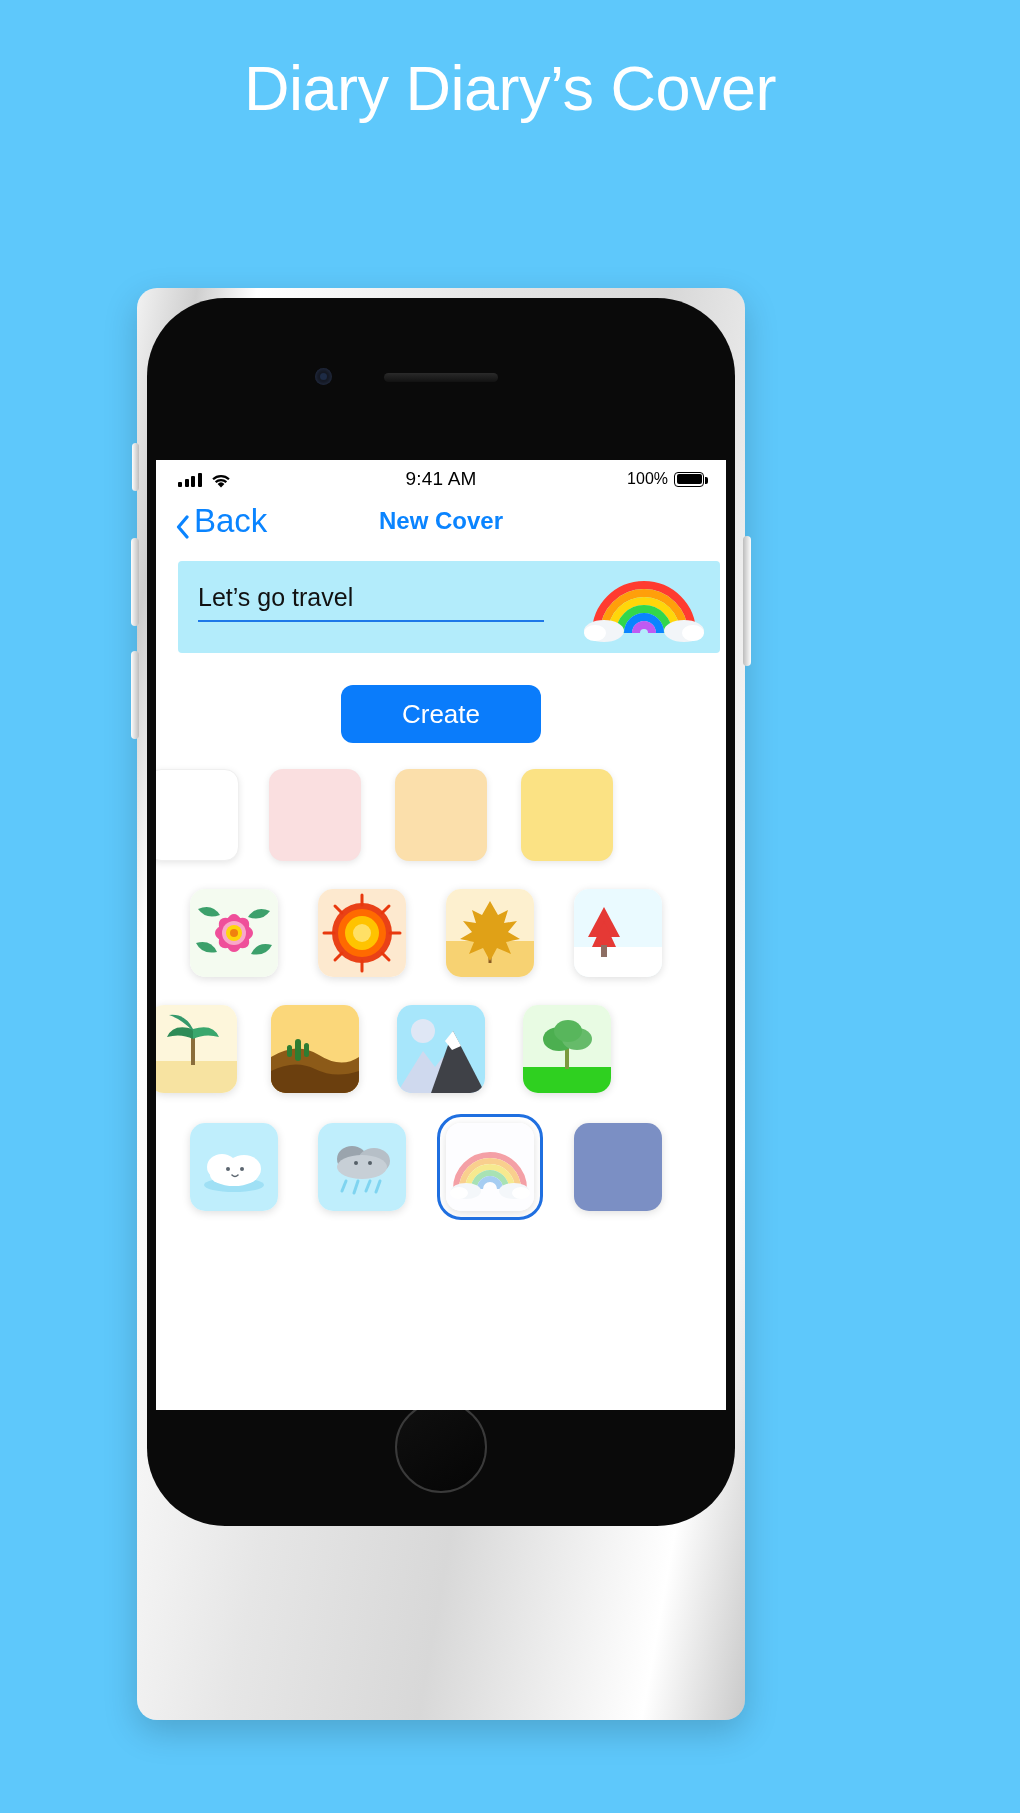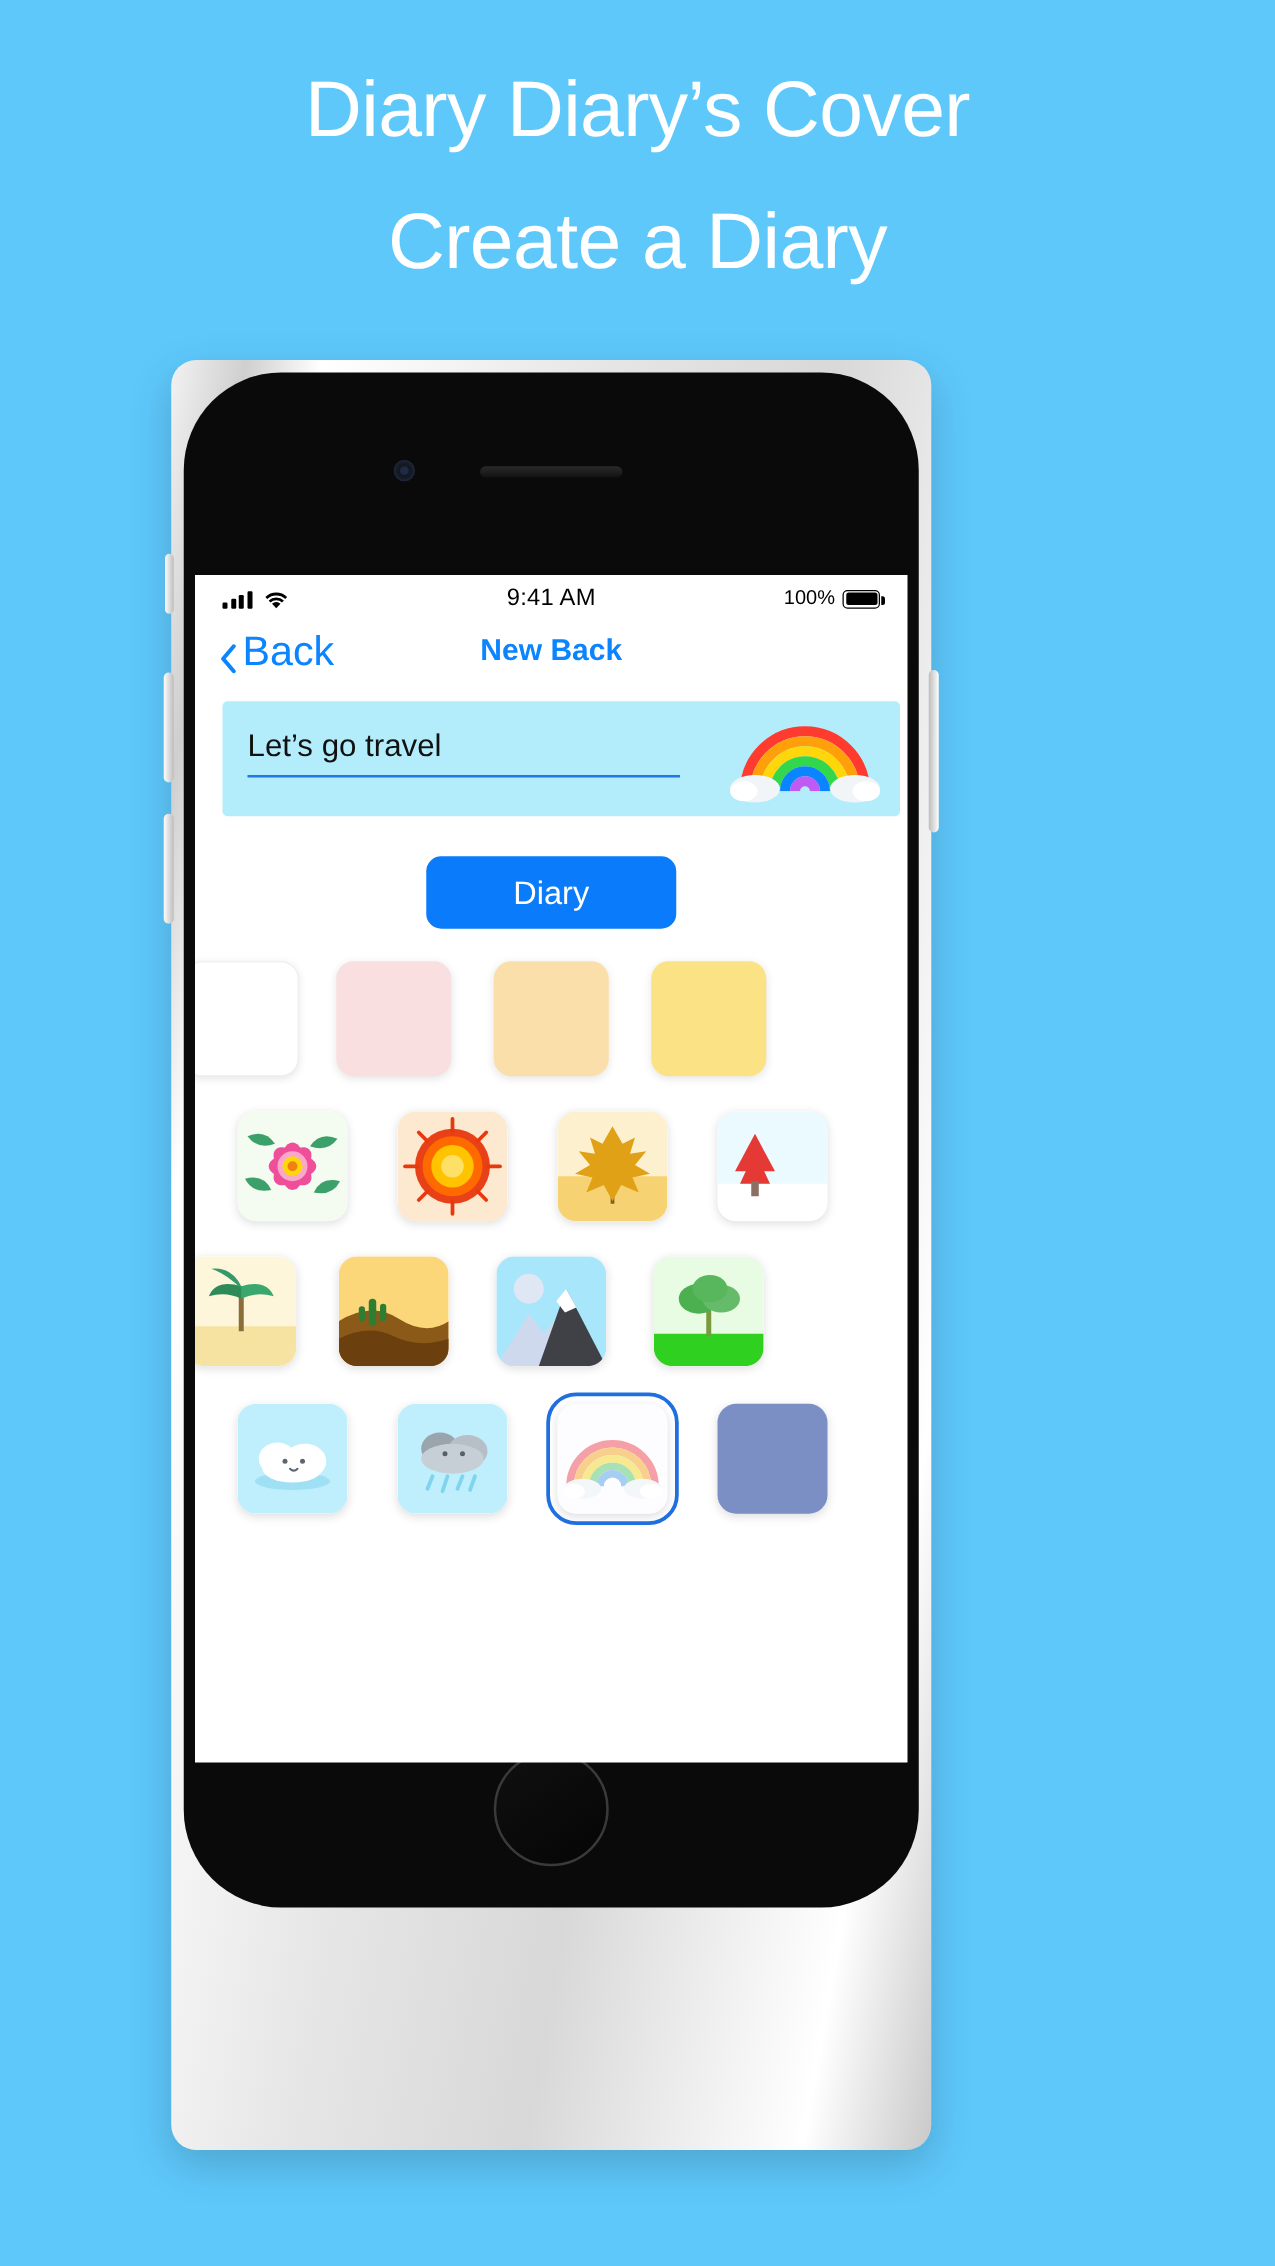--- a/index.html
+++ b/index.html
@@ -121,21 +121,20 @@
   .thumb.sel { outline: 3px solid #1f6fe0; outline-offset: 6px; border-radius:15px; }
   .thumb svg { display:block; width:100%; height:100%; }
 
   .row-colors { padding-left: 0; }
 </style>
 </head>
 <body>
 
 <div class="headline">
   <span class="l1">Diary Diary’s Cover</span>
-  <span class="l2">Create a Diary</span>
 </div>
 
 <div class="phone">
   <div class="btn-silence"></div>
   <div class="btn-volup"></div>
   <div class="btn-voldn"></div>
   <div class="btn-power"></div>
 
   <div class="phone-inner">
     <div class="speaker"></div>
@@ -171,21 +170,21 @@
 
       <div class="navbar">
         <div class="back">
           <span class="chev">
             <svg viewBox="0 0 14 24">
                 <polyline points="11,2 2.5,12 11,22" fill="none" stroke="#0a84ff" stroke-width="3.2" stroke-linecap="round" stroke-linejoin="round"></polyline>
               </svg>
           </span>
           <span>Back</span>
         </div>
-        <div class="nav-title">New Back</div>
+        <div class="nav-title">New Cover</div>
       </div>
 
       <div class="title-card">
         <input class="title-input" type="text" value="Let’s go travel" style="">
         <span class="title-thumb">
           <svg viewBox="0 0 124 76">
             <defs>
               <clipPath id="rbclip">
                   <rect x="0" y="0" width="124" height="58"></rect>
                 </clipPath>
@@ -200,21 +199,21 @@
             </g>
             <ellipse cx="22" cy="62" rx="20" ry="11" fill="#f2f5f8"></ellipse>
             <ellipse cx="102" cy="62" rx="20" ry="11" fill="#f2f5f8"></ellipse>
             <ellipse cx="13" cy="64" rx="11" ry="8" fill="#ffffff"></ellipse>
             <ellipse cx="111" cy="64" rx="11" ry="8" fill="#ffffff"></ellipse>
           </svg>
         </span>
       </div>
 
       <div class="create-wrap">
-        <button class="create-btn">Diary</button>
+        <button class="create-btn">Create</button>
       </div>
 
       <div class="grid row-colors" style="margin-top:26px;">
         <div class="cell" style="width:118px;margin-left:-22px;">
           <div class="swatch" style="background:#ffffff;border:1px solid #efefef;"></div>
         </div>
         <div class="cell" style="width:126px;">
           <div class="swatch" style="background:#fadfe0;"></div>
         </div>
         <div class="cell" style="width:126px;">

